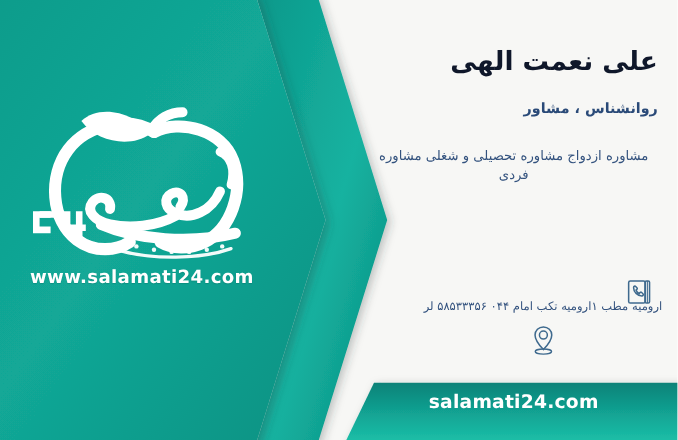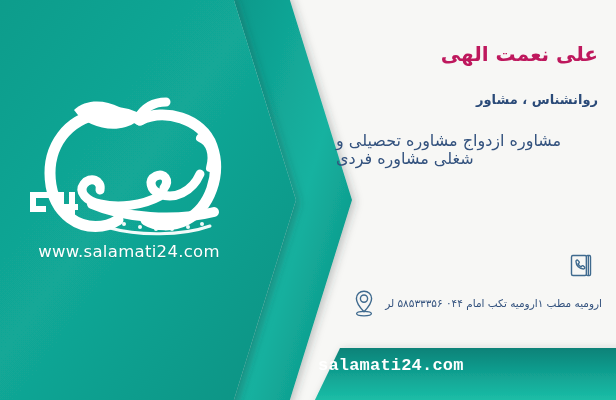--- a/index.html
+++ b/index.html
@@ -23,20 +23,21 @@
     height: 400px;
     pointer-events: none;
   }
   
   #logo-block {
     position: absolute;
     left: 14px;
     top: 96px;
     width: 230px;
     height: 170px;
+    font-weight: bold;
   }
   #logo-art {
     position: absolute;
     left: 0;
     top: 0;
     width: 230px;
     height: 148px;
   }
   #logo-url {
     position: absolute;
@@ -56,55 +57,55 @@
     position: absolute;
     left: 318px;
     top: 0;
     width: 298px;
     height: 400px;
   }
   #person-name {
     position: absolute;
     right: 18px;
     top: 42px;
-    color: #be185d;
-    font-size: 20px;
+    color: #0f172a;
+    font-size: 24px;
     font-weight: bold;
     letter-spacing: .5px;
     white-space: nowrap;
   }
   #person-role {
     position: absolute;
     right: 18px;
     top: 92px;
     color: #2a4a78;
     font-size: 13px;
     font-weight: bold;
     white-space: nowrap;
   }
   #services {
     position: absolute;
     right: 18px;
     top: 132px;
     width: 262px;
     color: #33527e;
-    font-size: 16px;
+    font-size: 12px;
     line-height: 18px;
-    text-align: left;
+    text-align: center;
   }
   .contact-row {
     position: absolute;
     right: 14px;
     display: flex;
     align-items: center;
     justify-content: flex-end;
     gap: 8px;
   }
   #contact-phone { top: 252px; }
-  #contact-address { top: 288px; }
+  #contact-address { top: 272px; flex-direction: column; }
   .contact-icon {
     width: 26px;
     height: 30px;
     flex: 0 0 26px;
     display: flex;
     align-items: center;
     justify-content: center;
   }
   .contact-text {
     color: #33527e;
@@ -112,27 +113,26 @@
     white-space: nowrap;
     line-height: 14px;
   }
   #bottom-bar-label {
     position: absolute;
     left: 318px;
     top: 348px;
     width: 298px;
     height: 36px;
     line-height: 36px;
-    text-align: left;
+    text-align: center;
     color: #ffffff;
     font-size: 17px;
     font-weight: bold;
     direction: ltr;
     letter-spacing: .2px;
-    font-family: Liberation Mono, monospace;
   }
 </style>
 </head>
 <body>
 
 <div id="card">
 
   <svg id="bg-art" viewBox="0 0 616 400">
     <defs>
       <linearGradient id="gTealMain" x1="0" y1="0" x2="1" y2="1">

